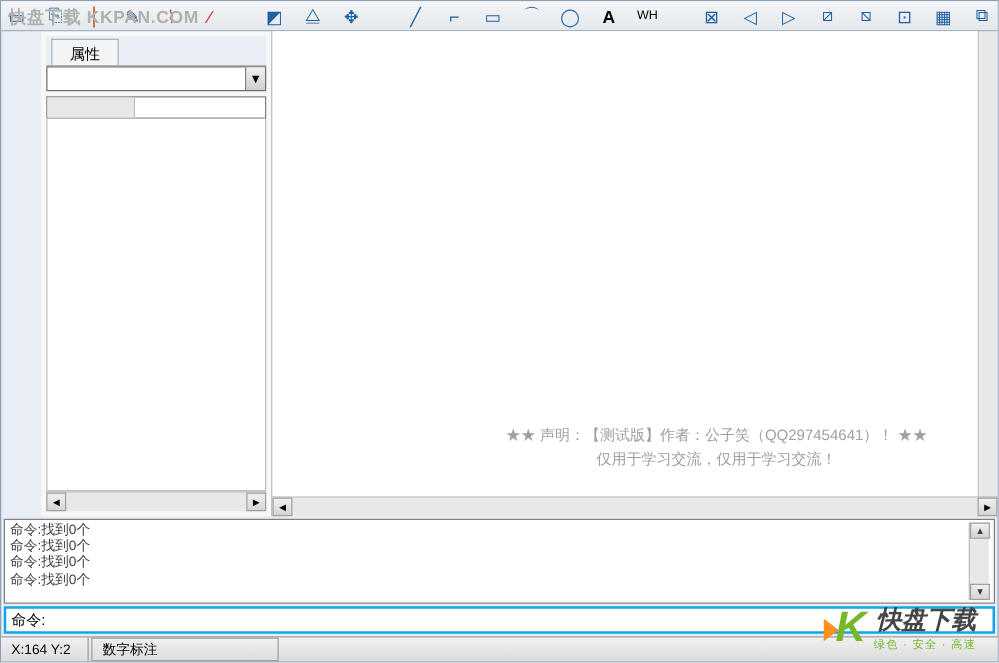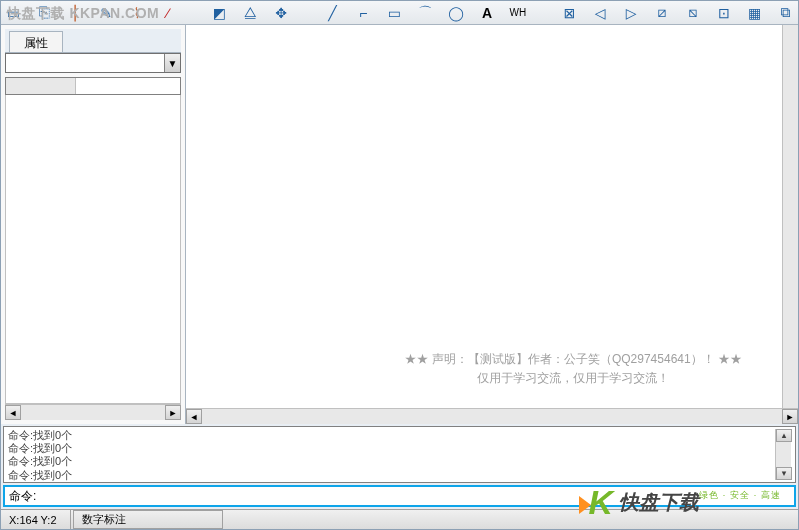--- a/index.html
+++ b/index.html
@@ -5,48 +5,48 @@
 * { margin: 0; padding: 0; box-sizing: border-box; }
 body { font-family: "Microsoft YaHei", sans-serif; font-size: 12px; background: #d4dce4; width: 799px; height: 530px; overflow: hidden; position: relative; }
 .app { display: flex; flex-direction: column; height: 100%; border: 1px solid #8ca0b4; background: #e8eef4; }
 .toolbar { display: flex; align-items: center; height: 24px; background: linear-gradient(#f4f6f8, #e4e8ec); border-bottom: 1px solid #a8b4c0; padding: 0 4px; gap: 14px; position: relative; }
 .watermark-top { position: absolute; left: 6px; top: 4px; font-size: 14px; font-weight: bold; color: #b0b0b0; letter-spacing: 0.5px; font-family: Arial, sans-serif; z-index: 5; pointer-events: none; }
 .tool-icon { width: 20px; height: 20px; display: inline-flex; align-items: center; justify-content: center; cursor: pointer; font-size: 14px; color: #2060a0; }
 .tool-sep { width: 3px; height: 20px; margin: 0 2px; }
 .tab-strip { display: flex; height: 24px; background: #e8eef4; border-bottom: 1px solid #a8b4c0; padding: 2px 0 0 4px; }
 .tab { padding: 3px 14px; background: #f4f4f4; border: 1px solid #a8b4c0; border-bottom: none; font-size: 12px; cursor: pointer; }
 .middle { display: flex; flex: 1; min-height: 0; }
-.sidebar { width: 185px; background: #f8f8f8; border-right: 1px solid #a8b4c0; display: flex; flex-direction: column; padding: 4px; }
+.sidebar { width: 185px; background: #f8f8f8; border-right: 1px solid #a8b4c0; display: flex; flex-direction: column; padding: 4px; margin-left: 32px; }
 .dropdown { height: 20px; border: 1px solid #707070; background: white; display: flex; align-items: center; justify-content: flex-end; cursor: pointer; margin-bottom: 4px; }
 .dropdown-btn { width: 16px; height: 18px; background: linear-gradient(#f0f0f0,#d0d0d0); border-left: 1px solid #808080; display: flex; align-items: center; justify-content: center; font-size: 10px; }
 .prop-table { border: 1px solid #808080; background: white; display: flex; height: 18px; }
 .prop-cell1 { width: 70px; border-right: 1px solid #c0c0c0; background: #e8e8e8; }
 .prop-cell2 { flex: 1; }
 .sidebar-fill { flex: 1; background: white; border: 1px solid #c0c0c0; margin-top: 0; border-top: none; }
 .sidebar-scroll { height: 16px; background: #e8e8e8; border-top: 1px solid #c0c0c0; display: flex; justify-content: space-between; }
 .scroll-btn { width: 16px; background: linear-gradient(#f0f0f0,#d4d4d4); border: 1px solid #a0a0a0; font-size: 9px; display: flex; align-items: center; justify-content: center; cursor: pointer; }
 .canvas-area { flex: 1; display: flex; flex-direction: column; }
 .canvas { flex: 1; background: white; position: relative; }
 .canvas-msg { position: absolute; right: 40px; bottom: 20px; color: #a0a0a0; font-size: 12px; text-align: center; line-height: 1.6; }
 .canvas-scroll-v { width: 16px; background: #e8e8e8; border-left: 1px solid #c0c0c0; }
 .canvas-row { display: flex; flex: 1; min-height: 0; }
-.console { height: 57px; background: white; border: 1px solid #808080; margin: 2px; display: flex; flex-direction: column; }
+.console { height: 68px; background: white; border: 1px solid #808080; margin: 2px; display: flex; flex-direction: column; }
 .console-lines { flex: 1; overflow: hidden; padding: 2px 4px; font-size: 11px; line-height: 1.2; color: #404040; display: flex; }
 .console-text { flex: 1; }
 .console-link { color: #2060d0; text-align: center; flex: 1; }
 .console-scroll { width: 16px; background: #e8e8e8; border-left: 1px solid #c0c0c0; display: flex; flex-direction: column; justify-content: space-between; }
 .cmdline { display: flex; height: 22px; border: 2px solid #0ea5e9; background: white; margin: 0 2px 2px 2px; align-items: center; padding: 0 4px; font-size: 12px; }
 .cmdline-input { flex: 1; border: none; outline: none; font-size: 12px; margin-left: 4px; }
 .status-bar { height: 20px; background: linear-gradient(#f0f0f0,#dcdcdc); border-top: 1px solid #a0a0a0; display: flex; align-items: center; font-size: 11px; }
 .status-seg { padding: 0 8px; border-right: 1px solid #a0a0a0; height: 100%; display: flex; align-items: center; min-width: 70px; }
 .status-seg2 { padding: 0 8px; border: 1px solid #a0a0a0; height: 100%; display: flex; align-items: center; min-width: 150px; margin-left: 2px; font-family: Liberation Serif, serif; }
 .watermark-logo { position: absolute; right: 18px; bottom: 8px; z-index: 10; pointer-events: none; display: flex; align-items: center; gap: 6px; }
 .wm-k { font-size: 34px; font-weight: bold; color: #76b82a; font-style: italic; font-family: Arial; }
 .wm-k::before { content: ""; display: inline-block; width: 0; height: 0; border-left: 12px solid #ff9020; border-top: 9px solid transparent; border-bottom: 9px solid transparent; margin-right: -3px; vertical-align: middle; }
-.wm-text { display: flex; flex-direction: row; }
+.wm-text { display: flex; flex-direction: column; text-align: right; }
 .wm-main { font-size: 20px; font-weight: bold; color: #454545; font-style: italic; }
 .wm-sub { font-size: 9px; color: #76b82a; letter-spacing: 1px; }
 </style>
 </head>
 <body>
 
 <div class="app">
   <div class="toolbar">
     <div class="watermark-top">快盘下载 KKPAN.COM</div>
     <span class="tool-icon">▭</span>

